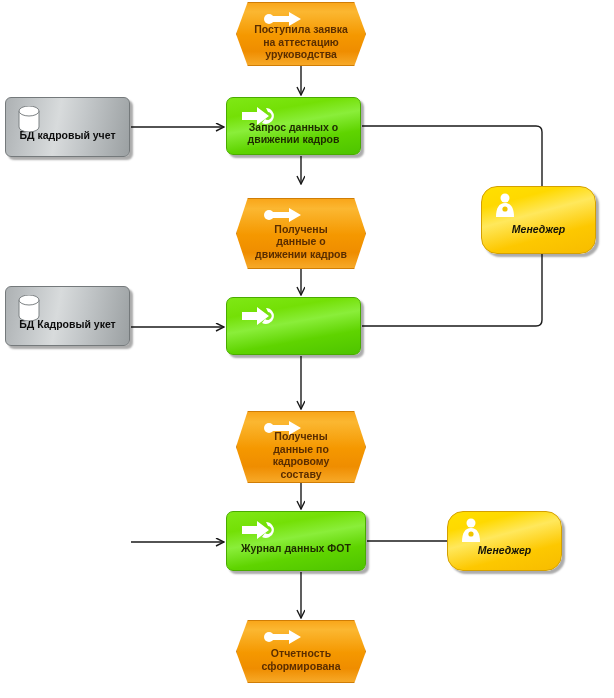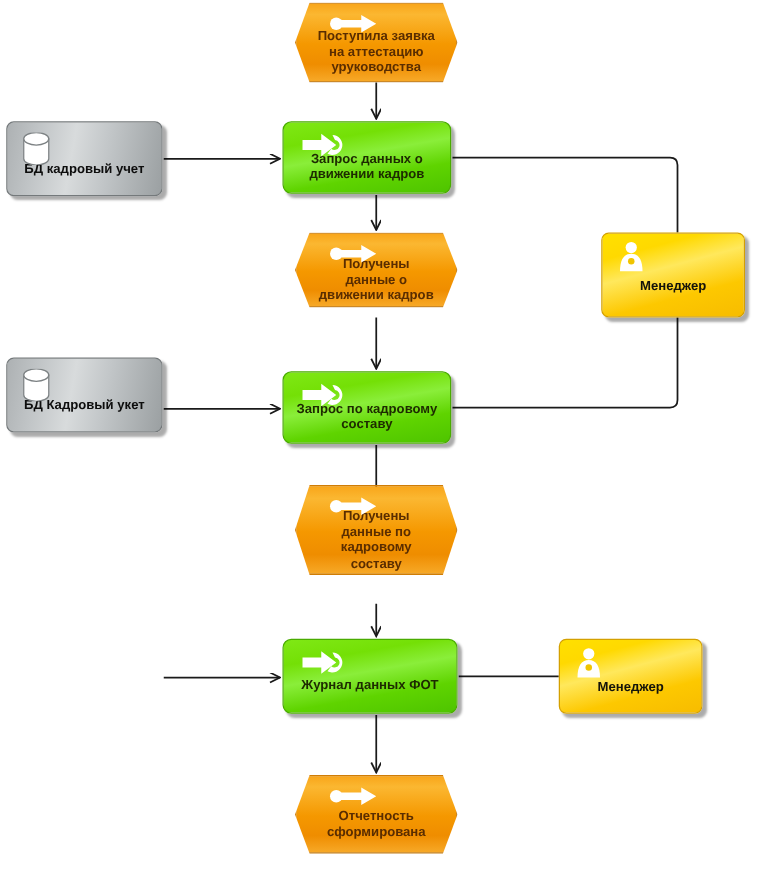--- a/index.html
+++ b/index.html
@@ -127,32 +127,33 @@
   .db .db-icon {
     position: absolute;
     left: 11px;
     top: 8px;
     width: 24px;
     height: 26px;
   }
 
   
   .role {
-    border-radius: 6px;
+    border-radius: 16px;
     background: linear-gradient(165deg,
         #ffe000 0%,
         #ffd900 22%,
         #ffe85c 42%,
         #fdc800 70%,
         #f7bc00 100%);
     border: 1px solid #d4a000;
     box-shadow: 3px 3px 2px rgba(0,0,0,0.33);
     display: flex;
     align-items: center;
     justify-content: center;
+    font-style: italic;
   }
   .role .role-label {
     color: #14130a;
     font-weight: bold;
     font-size: 10.5px;
     line-height: 12.5px;
     text-align: center;
     padding: 18px 6px 0 6px;
     width: 100%;
     box-sizing: border-box;
@@ -221,21 +222,21 @@
   </div>
 
   <div class="node task" style="left:226px; top:97px; width:135px; height:58px;">
     <svg class="task-icon" viewBox="0 0 40 22">
       <path d="M26,3 A8,8 0 1 1 22,18 L25,14 A4,4 0 1 0 28,7 Z" fill="#ffffff"></path>
       <path d="M2,7 L17,7 L17,2 L29,11 L17,20 L17,15 L2,15 Z" fill="#ffffff"></path>
     </svg>
     <div class="task-label">Запрос данных о движении кадров</div>
   </div>
 
-  <div class="node event" style="left:236px; top:186px; width:130px; height:60px;">
+  <div class="node event" style="left:236px; top:198px; width:130px; height:71px;">
     <svg class="evt-icon" viewBox="0 0 40 16">
       <circle cx="6" cy="8" r="5" fill="#ffffff"></circle>
       <path d="M8,5 L26,5 L26,1 L38,8 L26,15 L26,11 L8,11 Z" fill="#ffffff"></path>
     </svg>
     <div class="evt-label">Получены данные о движении кадров</div>
   </div>
 
   <div class="node role" style="left:481px; top:186px; width:115px; height:68px;">
     <svg class="role-icon" viewBox="0 0 22 26">
       <circle cx="11" cy="5" r="4.5" fill="#ffffff"></circle>
@@ -251,24 +252,23 @@
       <ellipse cx="12" cy="5" rx="10" ry="5" fill="#ffffff" stroke="#7d8284" stroke-width="1"></ellipse>
     </svg>
     <div class="db-label">БД Кадровый укет</div>
   </div>
 
   <div class="node task" style="left:226px; top:297px; width:135px; height:58px;">
     <svg class="task-icon" viewBox="0 0 40 22">
       <path d="M26,3 A8,8 0 1 1 22,18 L25,14 A4,4 0 1 0 28,7 Z" fill="#ffffff"></path>
       <path d="M2,7 L17,7 L17,2 L29,11 L17,20 L17,15 L2,15 Z" fill="#ffffff"></path>
     </svg>
-    <div class="task-label">Запрос по кадровому составу</div>
-  </div>
-
-  <div class="node event" style="left:236px; top:388px; width:130px; height:72px;">
+  </div>
+
+  <div class="node event" style="left:236px; top:411px; width:130px; height:72px;">
     <svg class="evt-icon" viewBox="0 0 40 16">
       <circle cx="6" cy="8" r="5" fill="#ffffff"></circle>
       <path d="M8,5 L26,5 L26,1 L38,8 L26,15 L26,11 L8,11 Z" fill="#ffffff"></path>
     </svg>
     <div class="evt-label">Получены данные по кадровому составу</div>
   </div>
 
 
   <div class="node task" style="left:226px; top:511px; width:140px; height:60px;">
     <svg class="task-icon" viewBox="0 0 40 22">

